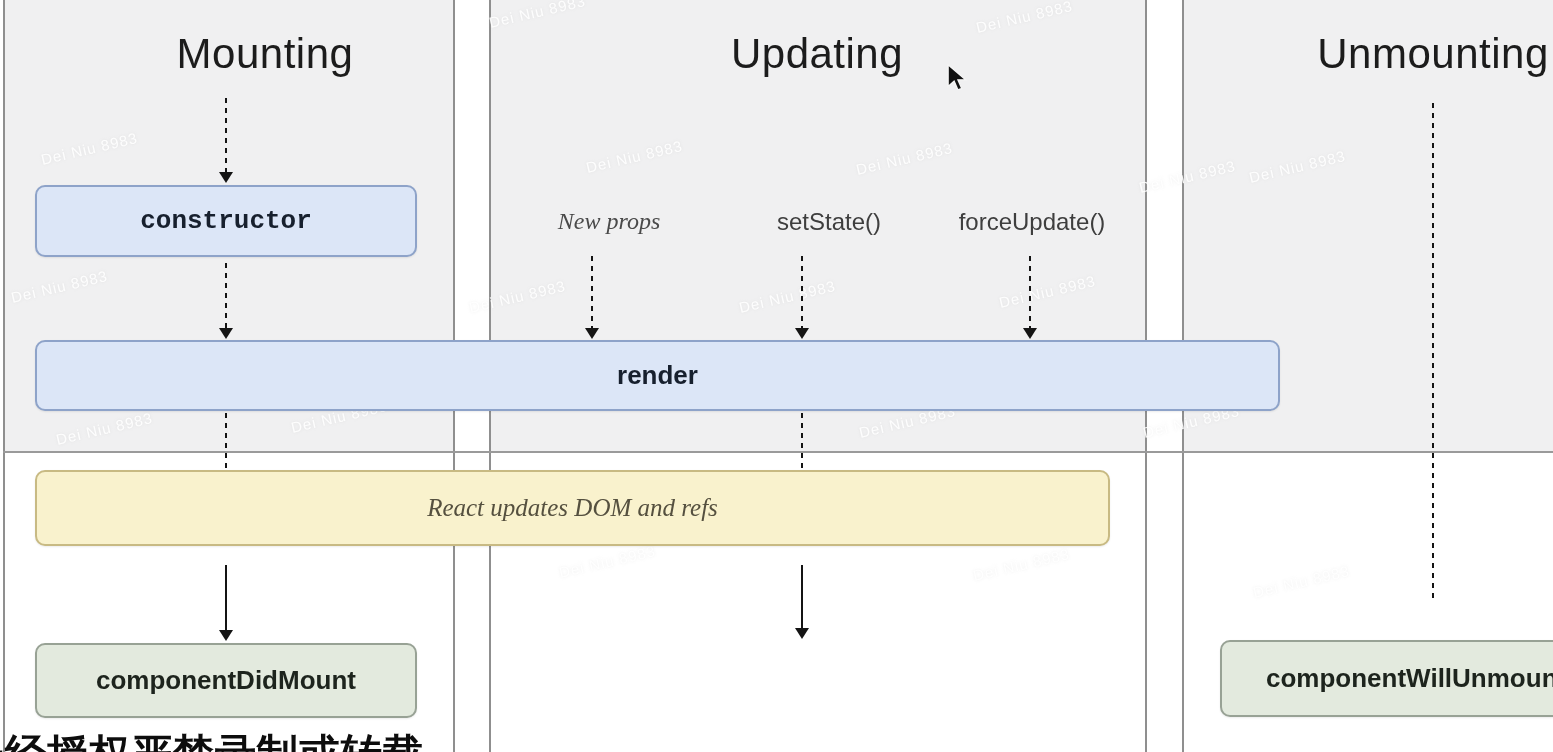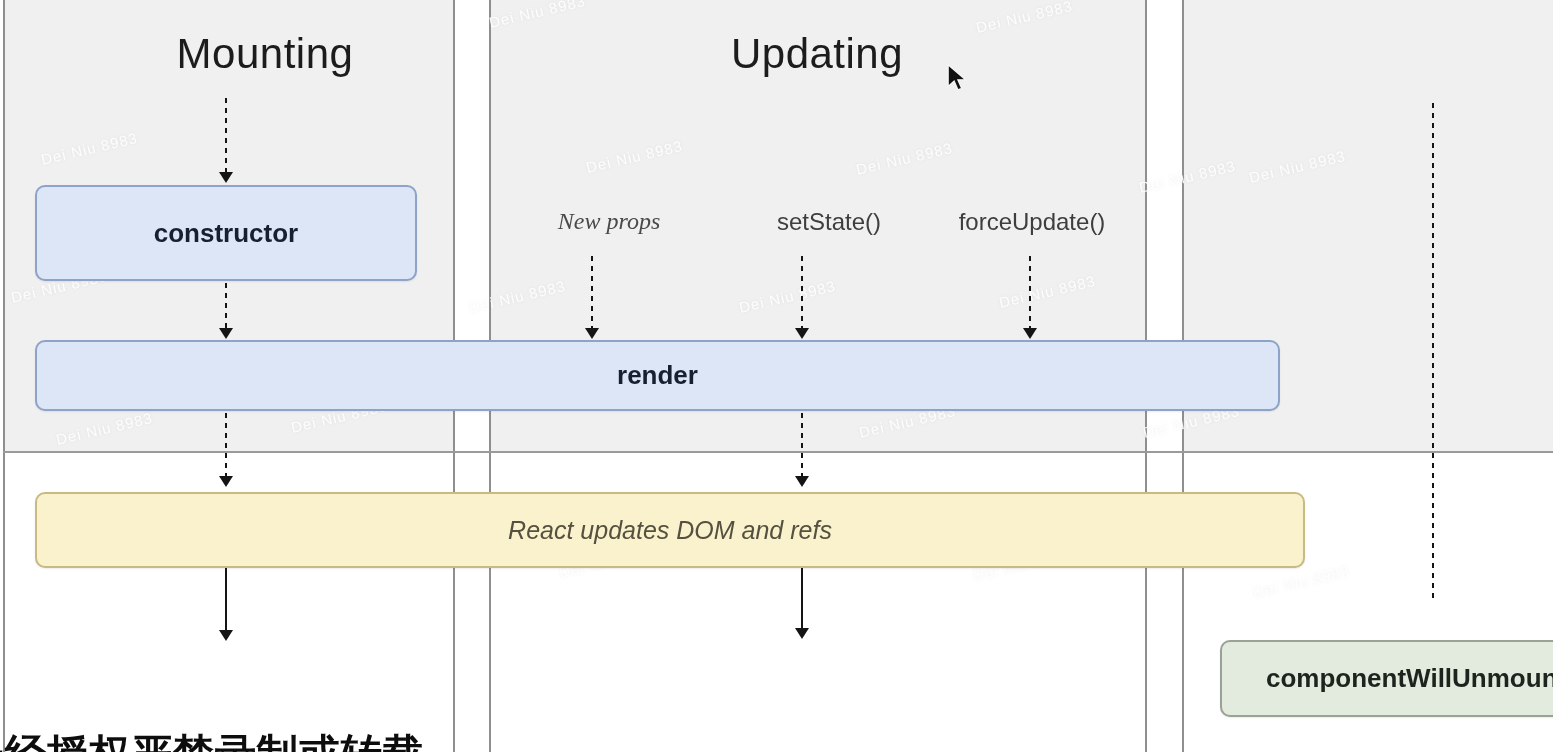--- a/index.html
+++ b/index.html
@@ -97,20 +97,21 @@
       <span class="wm" style="left: 1142px; top: 413px;">Dei Niu 8983</span>
       <span class="wm" style="left: 1248px; top: 158px;">Dei Niu 8983</span>
       <span class="wm" style="left: 558px; top: 553px;">Dei Niu 8983</span>
       <span class="wm" style="left: 972px; top: 556px;">Dei Niu 8983</span>
       <span class="wm" style="left: 1252px; top: 573px;">Dei Niu 8983</span>
       <span class="wm" style="left: 10px; top: 278px;">Dei Niu 8983</span>
     </div>
 
   <div class="col-title" style="left:225px;margin-left:40px;">Mounting</div>
   <div class="col-title" style="left:817px;">Updating</div>
+  <div class="col-title" style="left:1433px;">Unmounting</div>
 
   <div class="trigger-label italic" style="left:609px;font-family:Liberation Serif, serif;">New props</div>
   <div class="trigger-label" style="left:801px;margin-left:28px;">setState()</div>
   <div class="trigger-label" style="left:1032px;">forceUpdate()</div>
 
   <div class="arrow" style="left:219px;top:98px;height:85px;">
       <div class="shaft dashed"></div>
       <div class="head"></div>
     </div>
   <div class="arrow" style="left:219px;top:263px;height:76px;">
@@ -141,23 +142,24 @@
 
   <div class="arrow" style="left:219px;top:565px;height:76px;">
       <div class="shaft solid"></div>
       <div class="head"></div>
     </div>
   <div class="arrow" style="left:795px;top:565px;height:74px;">
       <div class="shaft solid"></div>
       <div class="head"></div>
     </div>
 
-  <div class="lc-box blue" style="left:35px;top:185px;width:382px;height:96px;">constructor</div>
+  <div class="lc-box blue" style="left:35px;top:185px;width:382px;height:72px;font-family:Liberation Mono, monospace;">constructor</div>
   <div class="lc-box blue" style="left:35px;top:340px;width:1245px;height:71px;">render</div>
-  <div class="lc-box yellow" style="left:35px;top:492px;width:1270px;height:76px;">React updates DOM and refs</div>
+  <div class="lc-box yellow" style="left:35px;top:470px;width:1075px;height:76px;font-family:Liberation Serif, serif;">React updates DOM and refs</div>
+  <div class="lc-box green" style="left:35px;top:643px;width:382px;height:75px;">componentDidMount</div>
   <div class="lc-box green" style="left:1220px;top:640px;width:425px;height:77px;justify-content:flex-start;padding-left:44px;">componentWillUnmount</div>
 
   <div class="footer-notice">未经授权严禁录制或转载</div>
 
 
   <svg class="cursor" width="22" height="26" viewBox="0 0 15 19">
     <path d="M1,0.5 L1,16.5 L5.4,12.6 L8.2,19 L11,17.8 L8.2,11.6 L14,11.6 Z" fill="#111111" stroke="#f5f5f5" stroke-width="1"></path>
   </svg>
 
 </div>

